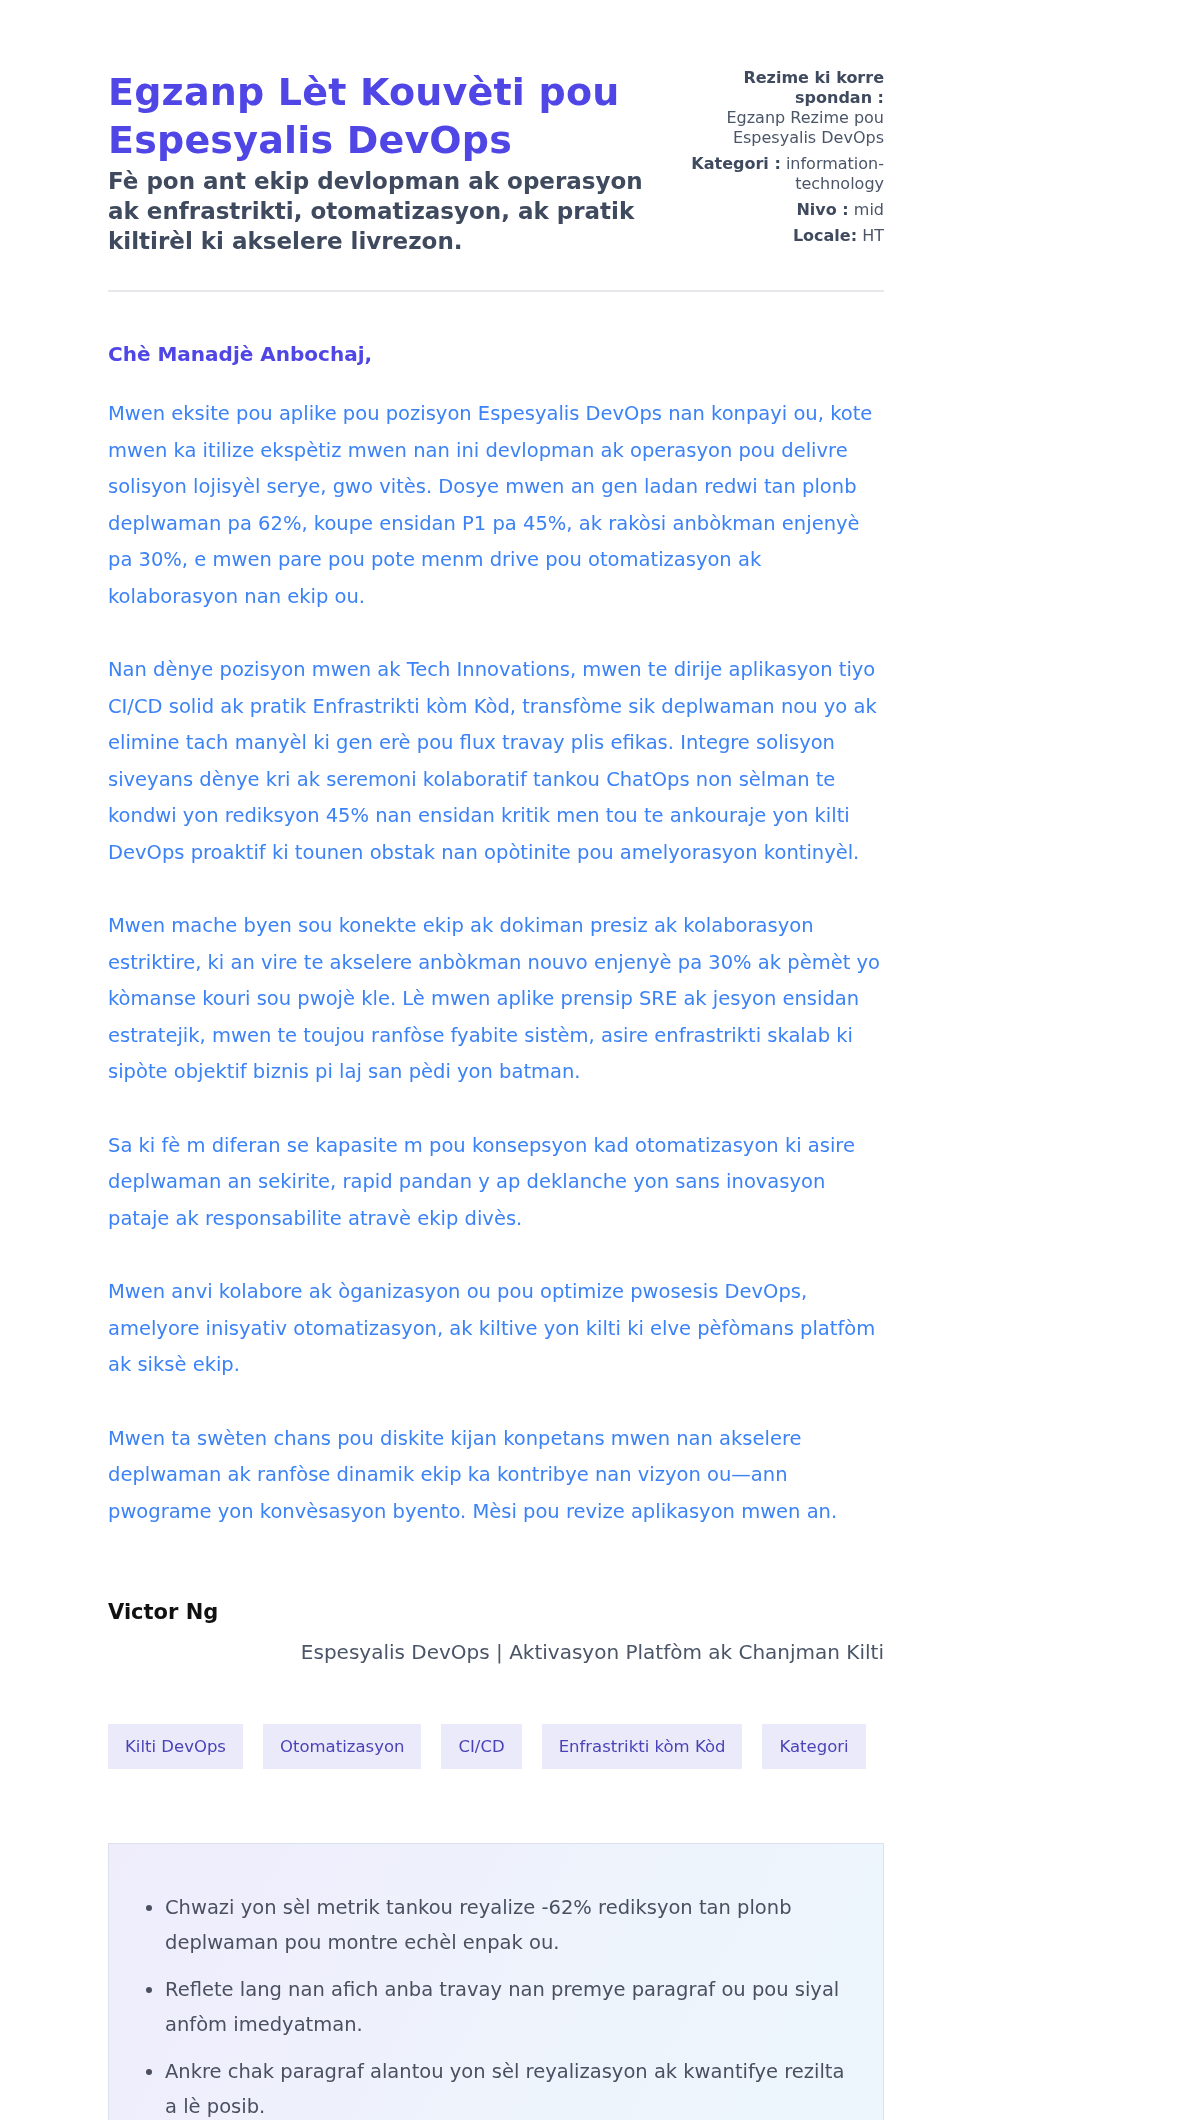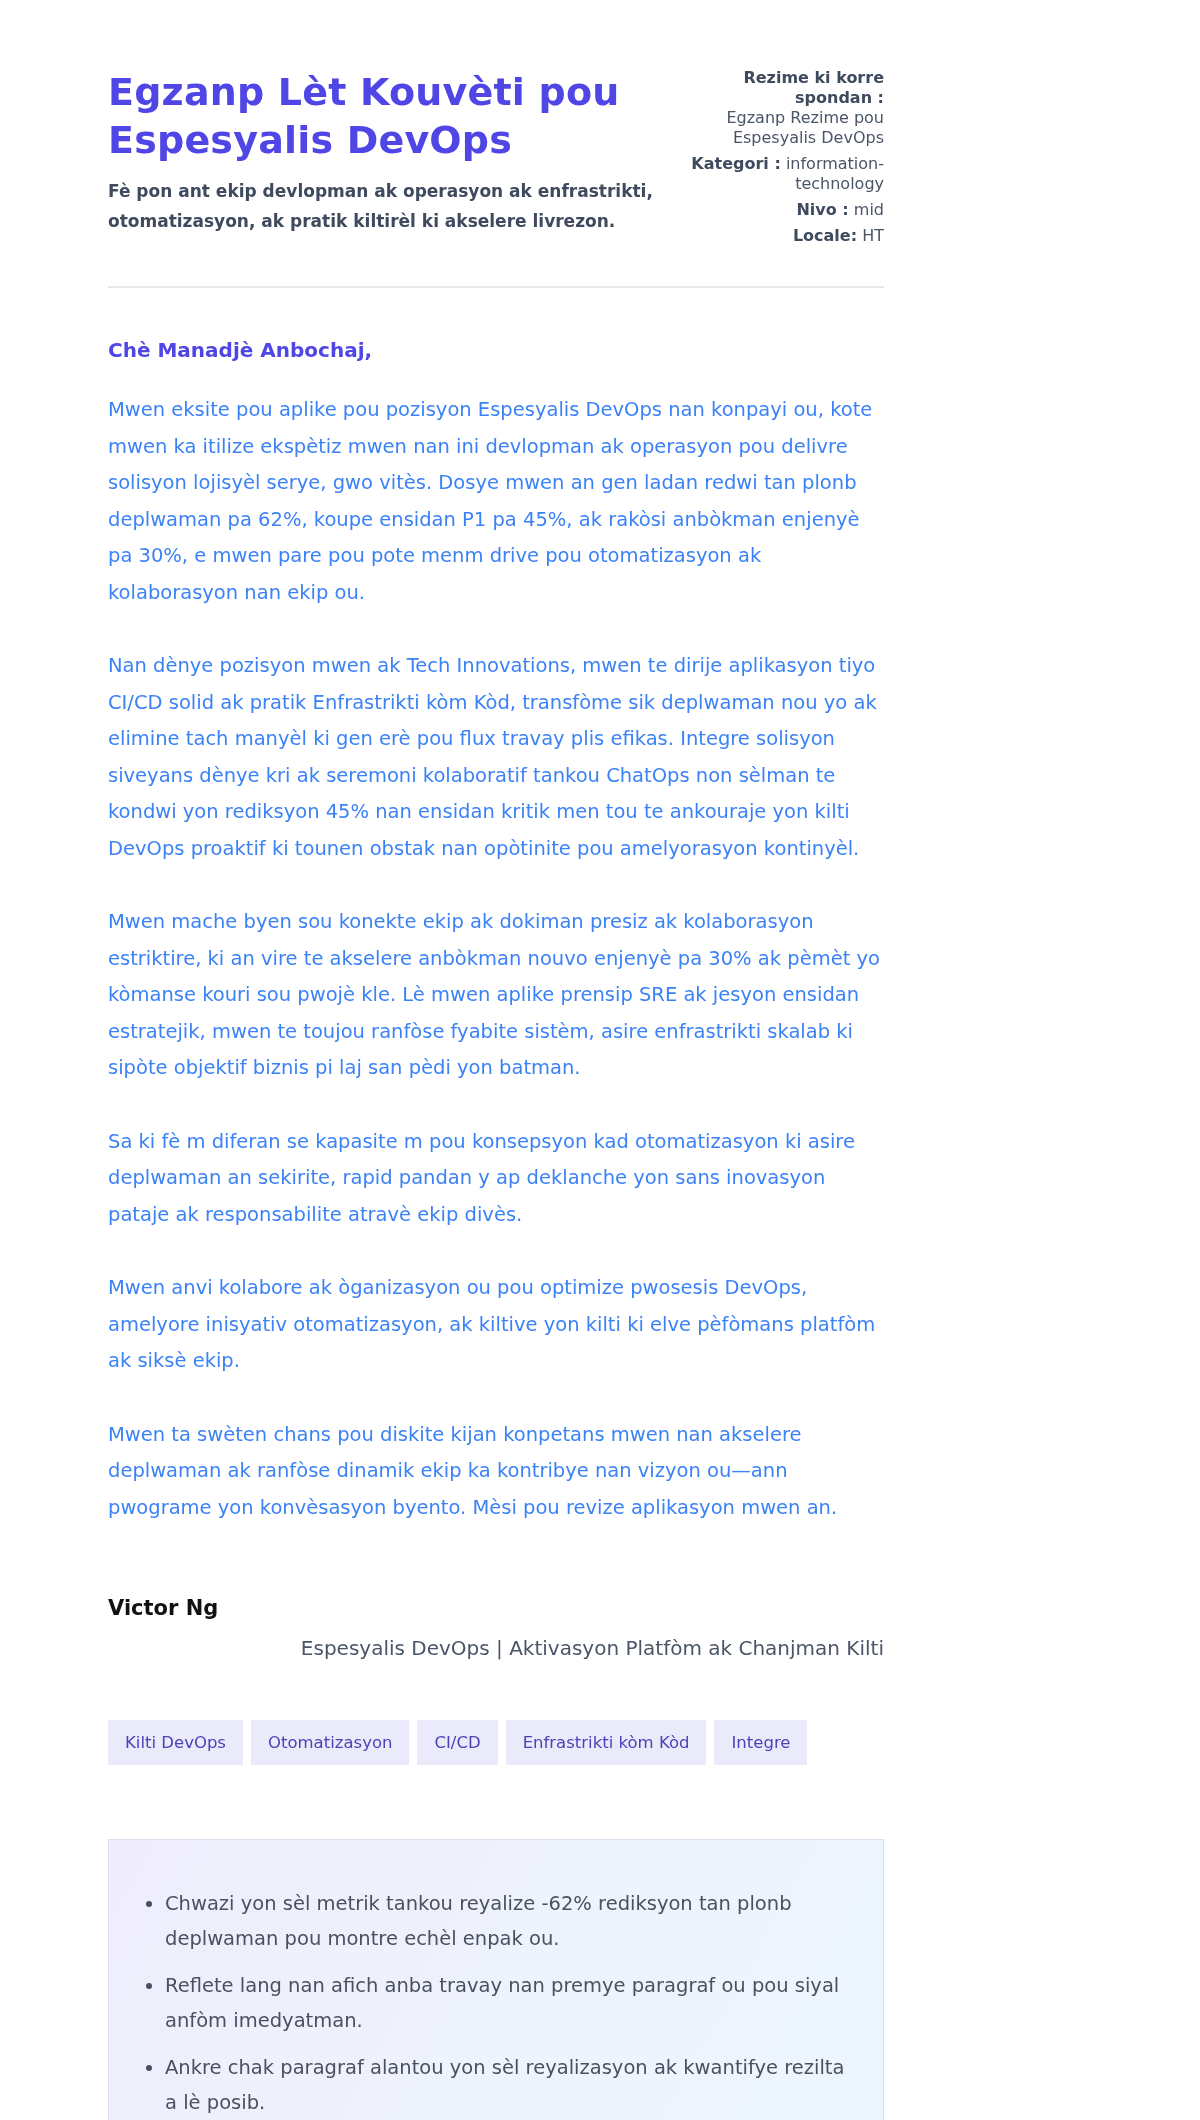--- a/index.html
+++ b/index.html
@@ -26,25 +26,25 @@
       width: 700px;
     }
     .title {
       font-size: 38px;
       font-weight: bold;
       color: #4f46e5;
       line-height: 48px;
       letter-spacing: 0.2px;
     }
     .subtitle {
-      font-size: 17px;
+      font-size: 23px;
       font-weight: bold;
       color: #3f4a5e;
       line-height: 30px;
-      margin-top: 12px;
+      margin-top: 2px;
     }
     .meta {
       width: 270px;
       text-align: right;
       font-size: 16px;
       color: #4a5568;
       line-height: 20px;
       padding-top: 0px;
     }
     .meta-row {
@@ -79,21 +79,21 @@
     }
     .sig-title {
       margin-top: 16px;
       font-size: 20px;
       color: #4a5568;
       text-align: right;
     }
     .tags {
       display: flex;
       flex-wrap: wrap;
-      gap: 8px;
+      gap: 20px;
       margin-top: 60px;
     }
     .tag {
       background: #ebeafb;
       color: #4a43b8;
       font-size: 16.5px;
       padding: 12px 17px;
       line-height: 21px;
     }
     .tips {
@@ -163,21 +163,21 @@
   <div class="signature">
     <div class="sig-name">Victor Ng</div>
     <div class="sig-title">Espesyalis DevOps | Aktivasyon Platfòm ak Chanjman Kilti</div>
   </div>
 
   <div class="tags">
     <span class="tag">Kilti DevOps</span>
     <span class="tag">Otomatizasyon</span>
     <span class="tag">CI/CD</span>
     <span class="tag">Enfrastrikti kòm Kòd</span>
-    <span class="tag">Integre</span>
+    <span class="tag">Kategori</span>
   </div>
 
   <div class="tips">
     <ul class="tips-list">
       <li>Chwazi yon sèl metrik tankou reyalize -62% rediksyon tan plonb deplwaman pou montre echèl enpak ou.</li>
       <li>Reflete lang nan afich anba travay nan premye paragraf ou pou siyal anfòm imedyatman.</li>
       <li>Ankre chak paragraf alantou yon sèl reyalizasyon ak kwantifye rezilta a lè posib.</li>
     </ul>
   </div>
 

